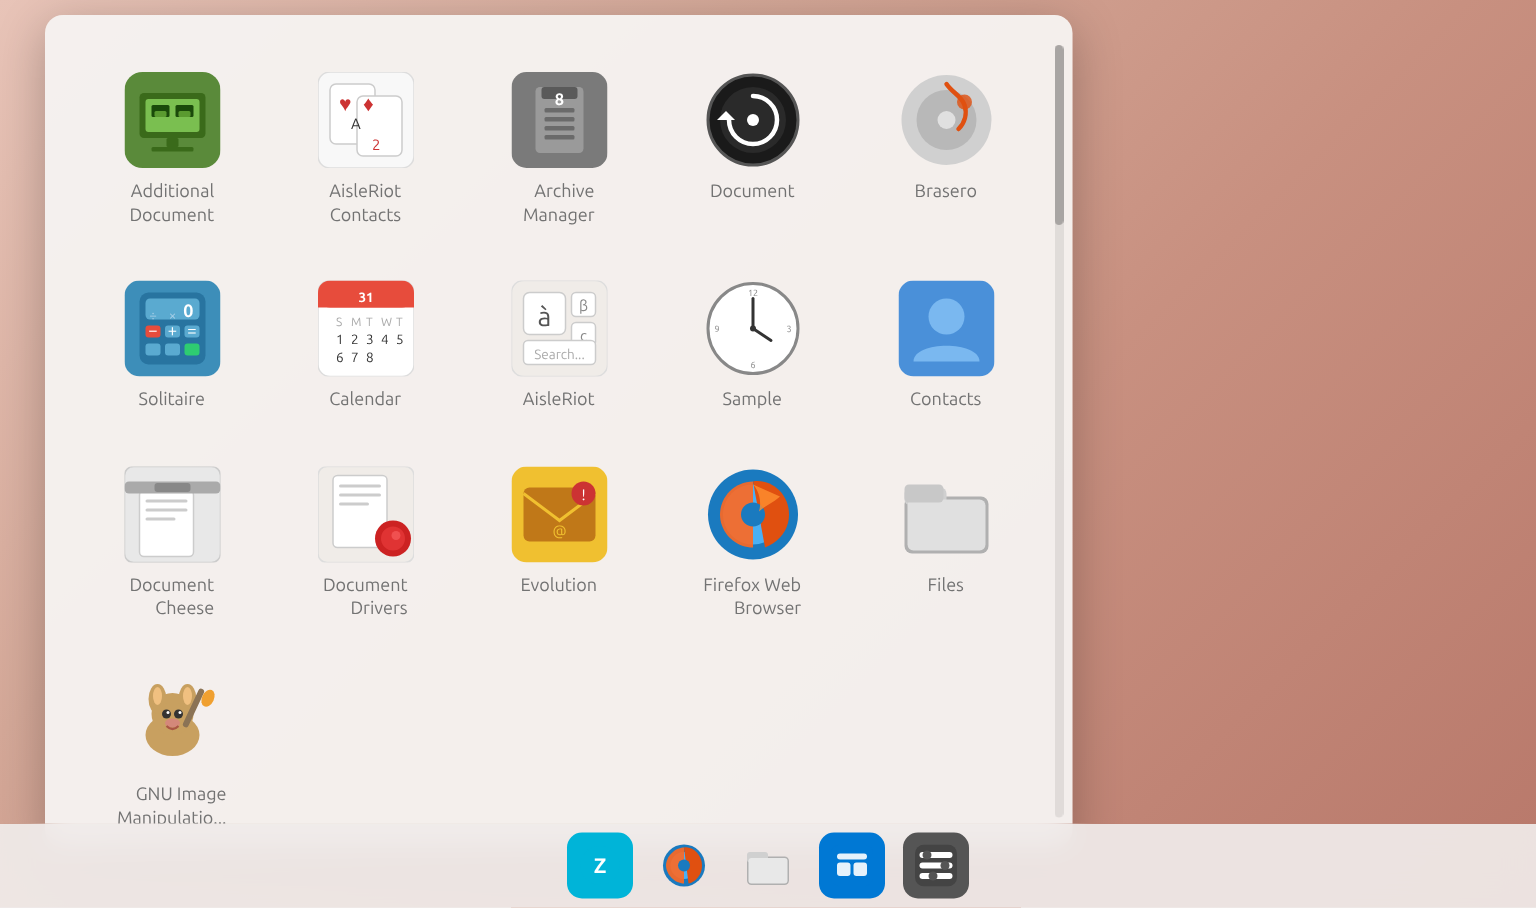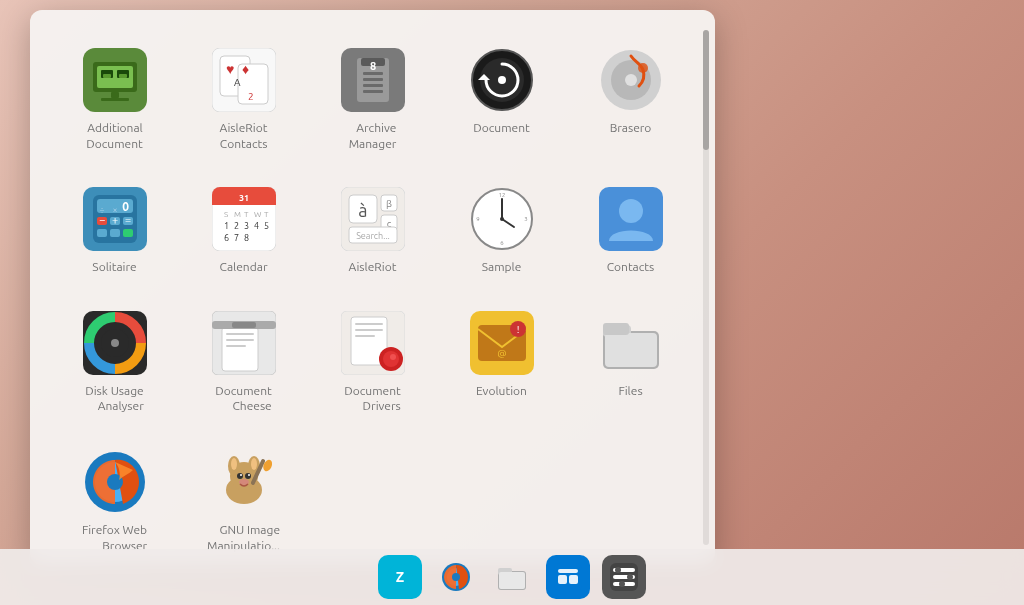--- a/index.html
+++ b/index.html
@@ -312,37 +312,20 @@
             <rect width="64" height="64" rx="10" fill="#4a90d9"></rect>
             <circle cx="32" cy="24" r="12" fill="#7ab8f0"></circle>
             <path d="M10 54 C10 40 54 40 54 54" fill="#7ab8f0"></path>
           </svg>
         </div>
         <div class="app-label">
           <span>Contacts</span>
         </div>
       </div>
 
-      <div class="app-item">
-        <div class="app-icon">
-          <svg width="64" height="64" viewBox="0 0 64 64">
-            <rect width="64" height="64" rx="10" fill="#2a2a2a"></rect>
-            <circle cx="32" cy="32" r="26" fill="none" stroke="#333" stroke-width="2"></circle>
-            <path d="M32 6 A26 26 0 0 1 58 32" stroke="#e74c3c" stroke-width="10" fill="none"></path>
-            <path d="M58 32 A26 26 0 0 1 32 58" stroke="#f39c12" stroke-width="10" fill="none"></path>
-            <path d="M32 58 A26 26 0 0 1 6 32" stroke="#3498db" stroke-width="10" fill="none"></path>
-            <path d="M6 32 A26 26 0 0 1 32 6" stroke="#2ecc71" stroke-width="10" fill="none"></path>
-            <circle cx="32" cy="32" r="14" fill="#2a2a2a"></circle>
-            <circle cx="32" cy="32" r="4" fill="#888"></circle>
-          </svg>
-        </div>
-        <div class="app-label">
-          <span>Disk Usage</span><br><span>Analyser</span>
-        </div>
-      </div>
 
 
       <div class="app-item">
         <div class="app-icon">
           <svg width="64" height="64" viewBox="0 0 64 64">
             <rect width="64" height="64" rx="6" fill="#e8e8e8" stroke="#ccc" stroke-width="1"></rect>
             <rect x="10" y="16" width="36" height="44" rx="3" fill="white" stroke="#ccc" stroke-width="1"></rect>
             <rect x="14" y="22" width="28" height="2" rx="1" fill="#ccc"></rect>
             <rect x="14" y="28" width="28" height="2" rx="1" fill="#ccc"></rect>
             <rect x="14" y="34" width="20" height="2" rx="1" fill="#ccc"></rect>
@@ -385,44 +368,44 @@
           </svg>
         </div>
         <div class="app-label">
           <span>Evolution</span>
         </div>
       </div>
 
       <div class="app-item">
         <div class="app-icon">
           <svg width="64" height="64" viewBox="0 0 64 64">
-            <rect x="4" y="20" width="56" height="38" rx="5" fill="#b0b0b0"></rect>
-            <rect x="4" y="14" width="28" height="12" rx="4" fill="#d0d0d0"></rect>
-            <rect x="6" y="22" width="52" height="34" rx="4" fill="#e0e0e0"></rect>
-            <rect x="4" y="12" width="26" height="12" rx="3" fill="#c8c8c8"></rect>
-          </svg>
-        </div>
-        <div class="app-label">
-          <span>Files</span>
-        </div>
-      </div>
-
-      <div class="app-item">
-        <div class="app-icon">
-          <svg width="64" height="64" viewBox="0 0 64 64">
             <circle cx="32" cy="32" r="30" fill="#1a7abf"></circle>
             <circle cx="32" cy="32" r="20" fill="#4ab0f5"></circle>
             <path d="M32 10 C20 10 10 20 10 32 C10 44 20 54 32 54" fill="#ff6820" opacity="0.9"></path>
             <path d="M32 10 C44 8 56 18 56 32 C56 42 50 50 40 54" fill="#e05010"></path>
             <circle cx="32" cy="32" r="8" fill="#1a7abf"></circle>
             <path d="M32 12 C36 16 38 24 36 30 C40 26 46 24 50 20" fill="#ff9030" opacity="0.8"></path>
           </svg>
         </div>
         <div class="app-label">
           <span>Firefox Web</span><br><span>Browser</span>
+        </div>
+      </div>
+
+      <div class="app-item">
+        <div class="app-icon">
+          <svg width="64" height="64" viewBox="0 0 64 64">
+            <rect x="4" y="20" width="56" height="38" rx="5" fill="#b0b0b0"></rect>
+            <rect x="4" y="14" width="28" height="12" rx="4" fill="#d0d0d0"></rect>
+            <rect x="6" y="22" width="52" height="34" rx="4" fill="#e0e0e0"></rect>
+            <rect x="4" y="12" width="26" height="12" rx="3" fill="#c8c8c8"></rect>
+          </svg>
+        </div>
+        <div class="app-label">
+          <span>Files</span>
         </div>
       </div>
 
 
       <div class="app-item">
         <div class="app-icon">
           <svg width="64" height="64" viewBox="0 0 64 64">
 
             <ellipse cx="32" cy="40" rx="18" ry="14" fill="#c8a060"></ellipse>
             <circle cx="32" cy="26" r="14" fill="#c8a060"></circle>

